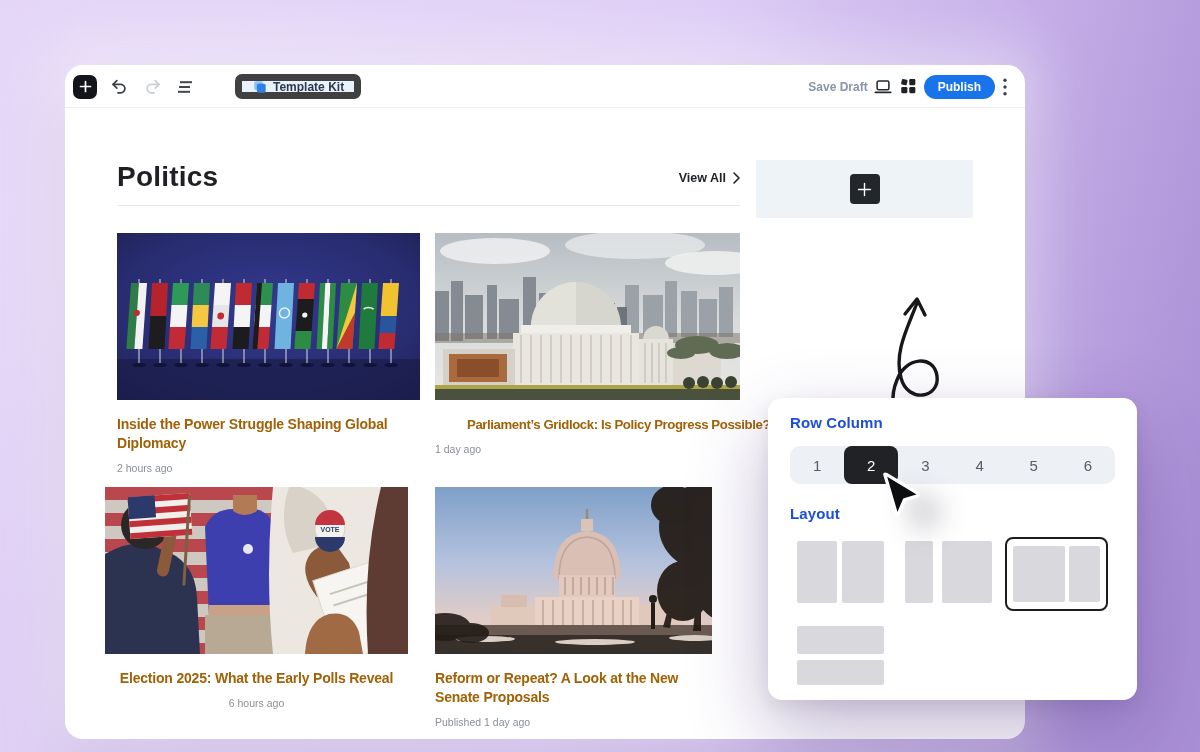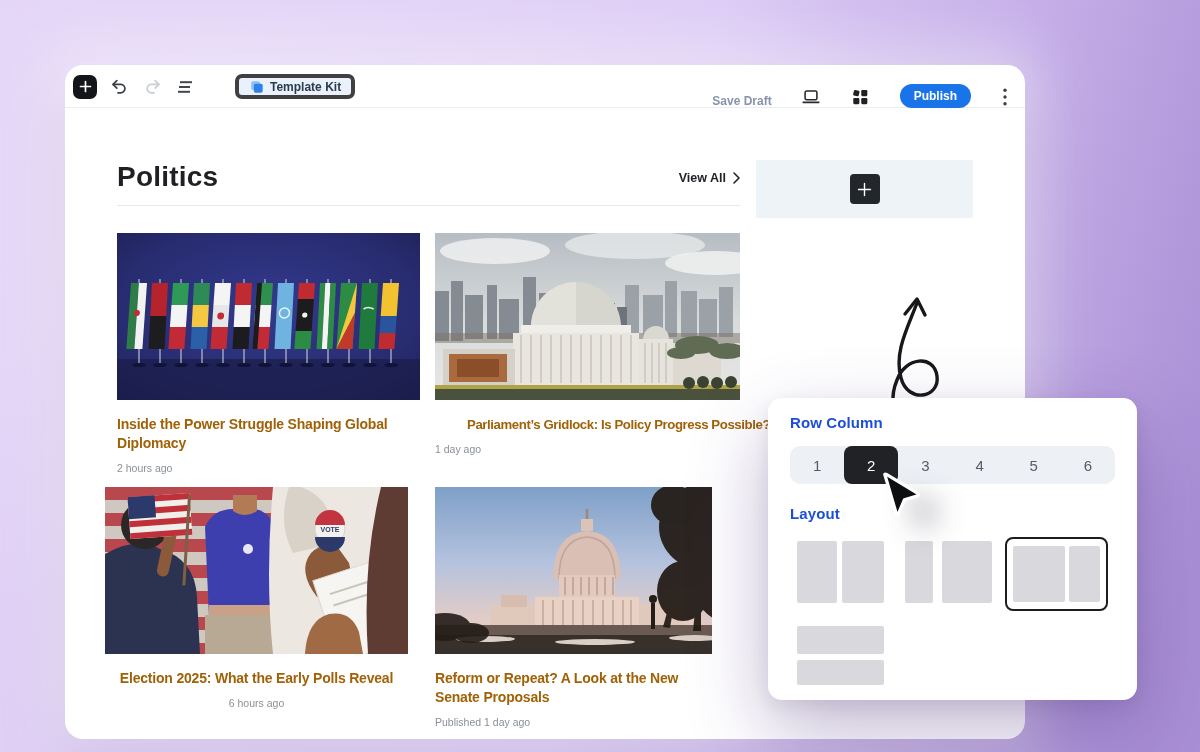--- a/index.html
+++ b/index.html
@@ -13,26 +13,26 @@
   }
 
   
   .canvas {
     position:absolute; left:65px; top:65px; width:960px; height:674px;
     background:#fff; border-radius:18px;
     box-shadow: 0 0 55px 18px rgba(255,255,255,.45), 0 28px 60px rgba(108,78,160,.28);
   }
   .topbar { position:absolute; left:0; top:0; right:0; height:43px; border-bottom:1px solid #ececf1; }
   .tb-left { position:absolute; left:8px; top:0; height:43px; display:flex; align-items:center; gap:11px; }
-  .tb-right { position:absolute; right:14px; top:0; height:43px; display:flex; align-items:flex-end; gap:28px; }
+  .tb-right { position:absolute; right:14px; top:0; height:43px; display:flex; align-items:center; gap:4px; }
   .add-block-btn { width:24px; height:24px; background:#141519; border-radius:7px; display:flex; align-items:center; justify-content:center; cursor:pointer; }
   .icon-btn { width:22px; height:22px; display:flex; align-items:center; justify-content:center; cursor:pointer; }
   .chip {
     display:flex; align-items:center; gap:6px; height:25px; padding:0 10px; margin-left:28px;
-    background:#e8f1fc; border:4px solid #404040; border-radius:7px; cursor:pointer;
+    background:#e8f1fc; border:7px solid #404040; border-radius:7px; cursor:pointer;
     font-size:12px; font-weight:bold; color:#2c3a4d;
   }
   .save-draft { font-size:12px; font-weight:bold; color:#8695ab; cursor:pointer; }
   .publish-btn {
     height:24px; padding:0 14px; background:#1a74e9; color:#fff; border:none; border-radius:13px;
     font-size:12px; font-weight:bold; font-family:inherit; cursor:pointer; display:flex; align-items:center;
   }
 
   
   .page-title { position:absolute; left:52px; top:96px; font-size:28px; font-weight:bold; color:#1e2023; letter-spacing:.2px; }

